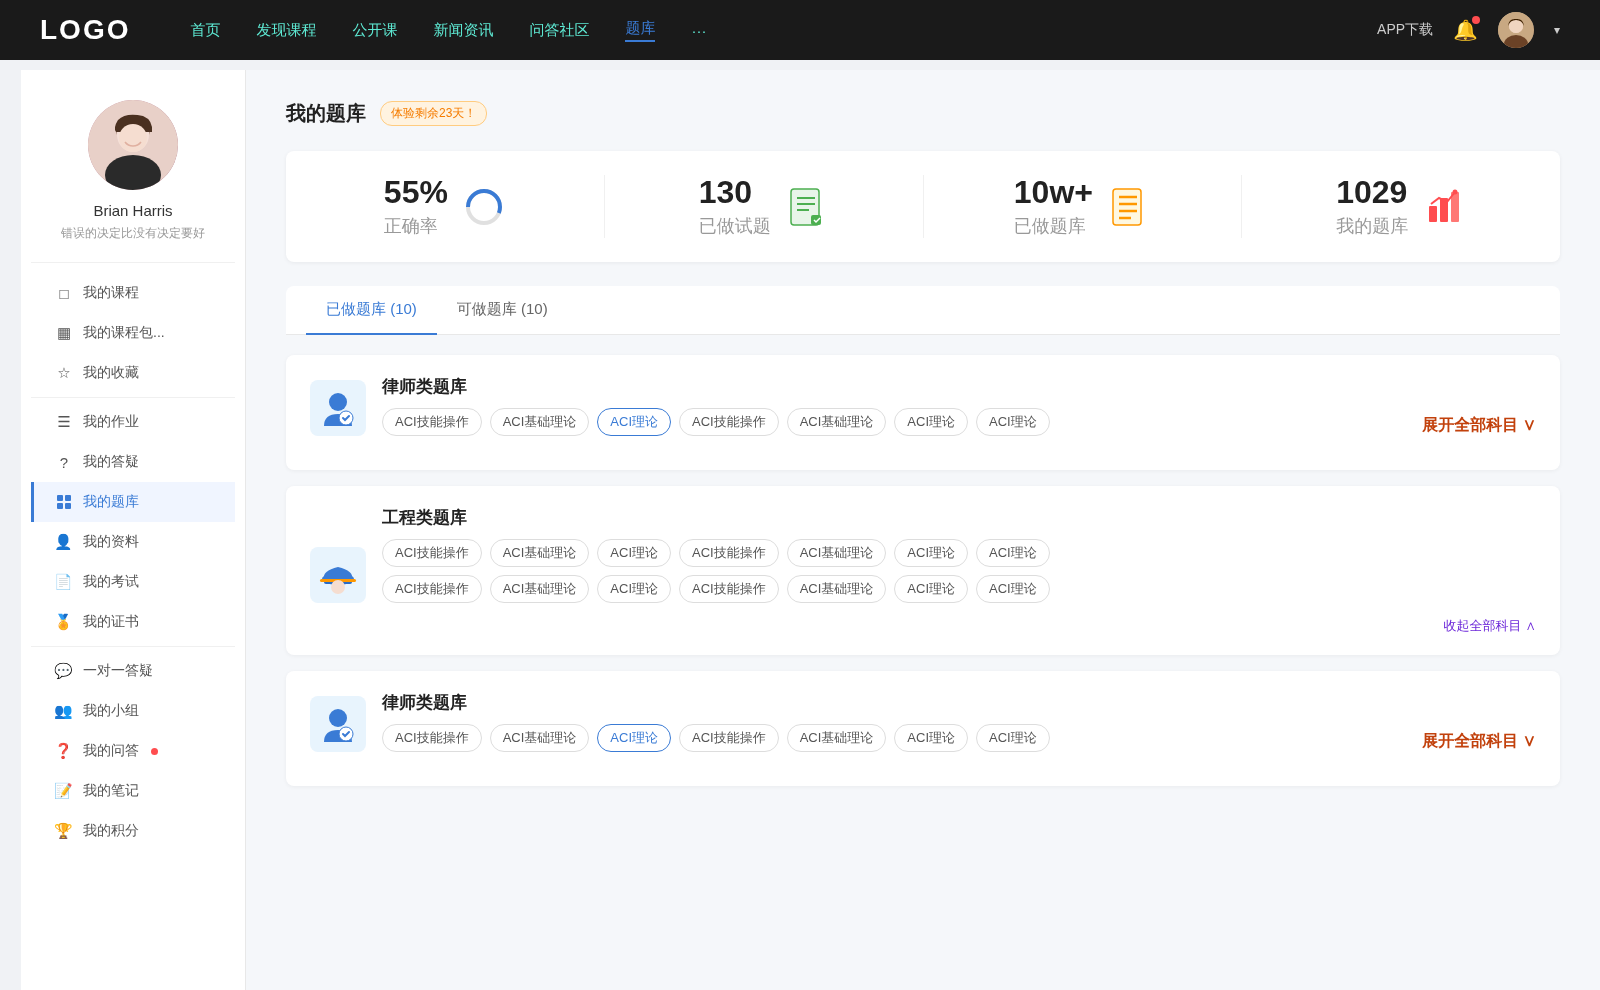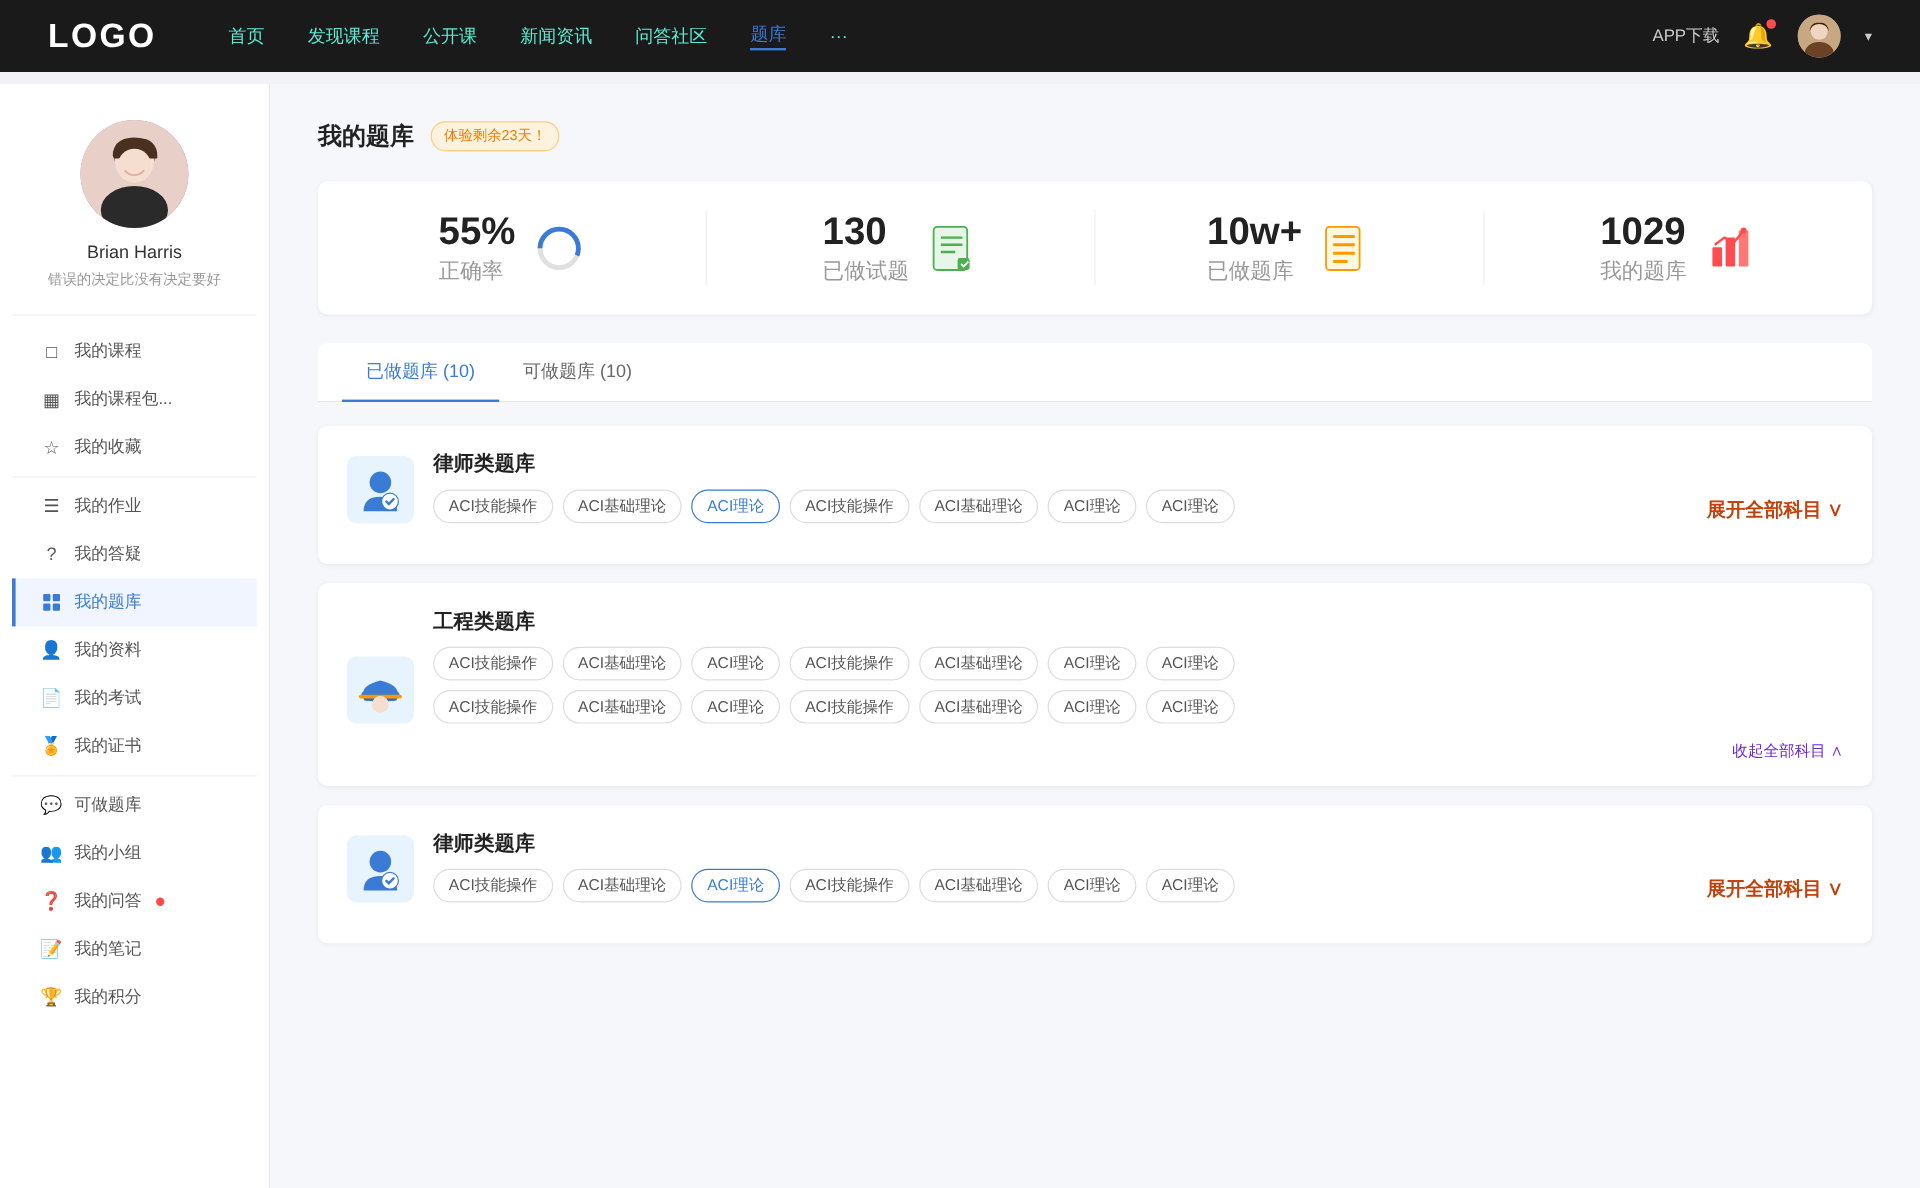--- a/index.html
+++ b/index.html
@@ -87,20 +87,21 @@
     }
 
     
     .sidebar {
       width: 225px;
       background: white;
       min-height: 920px;
       padding: 30px 10px 20px;
       border-right: 1px solid #e8e8e8;
       flex-shrink: 0;
+      margin-left: 21px;
     }
     .sidebar-profile {
       display: flex;
       flex-direction: column;
       align-items: center;
       padding: 0 20px 20px;
       border-bottom: 1px solid #f0f0f0;
     }
     .profile-avatar {
       width: 90px; height: 90px;
@@ -427,21 +428,21 @@
       </div>
 
       <div class="sidebar-item">
         <span class="sidebar-icon">🏅</span>
         <span>我的证书</span>
       </div>
       <div class="sidebar-divider"></div>
 
       <div class="sidebar-item">
         <span class="sidebar-icon">💬</span>
-        <span>可做题库</span>
+        <span>一对一答疑</span>
       </div>
 
       <div class="sidebar-item">
         <span class="sidebar-icon">👥</span>
         <span>我的小组</span>
       </div>
 
       <div class="sidebar-item">
         <span class="sidebar-icon">❓</span>
         <span>我的问答</span>

